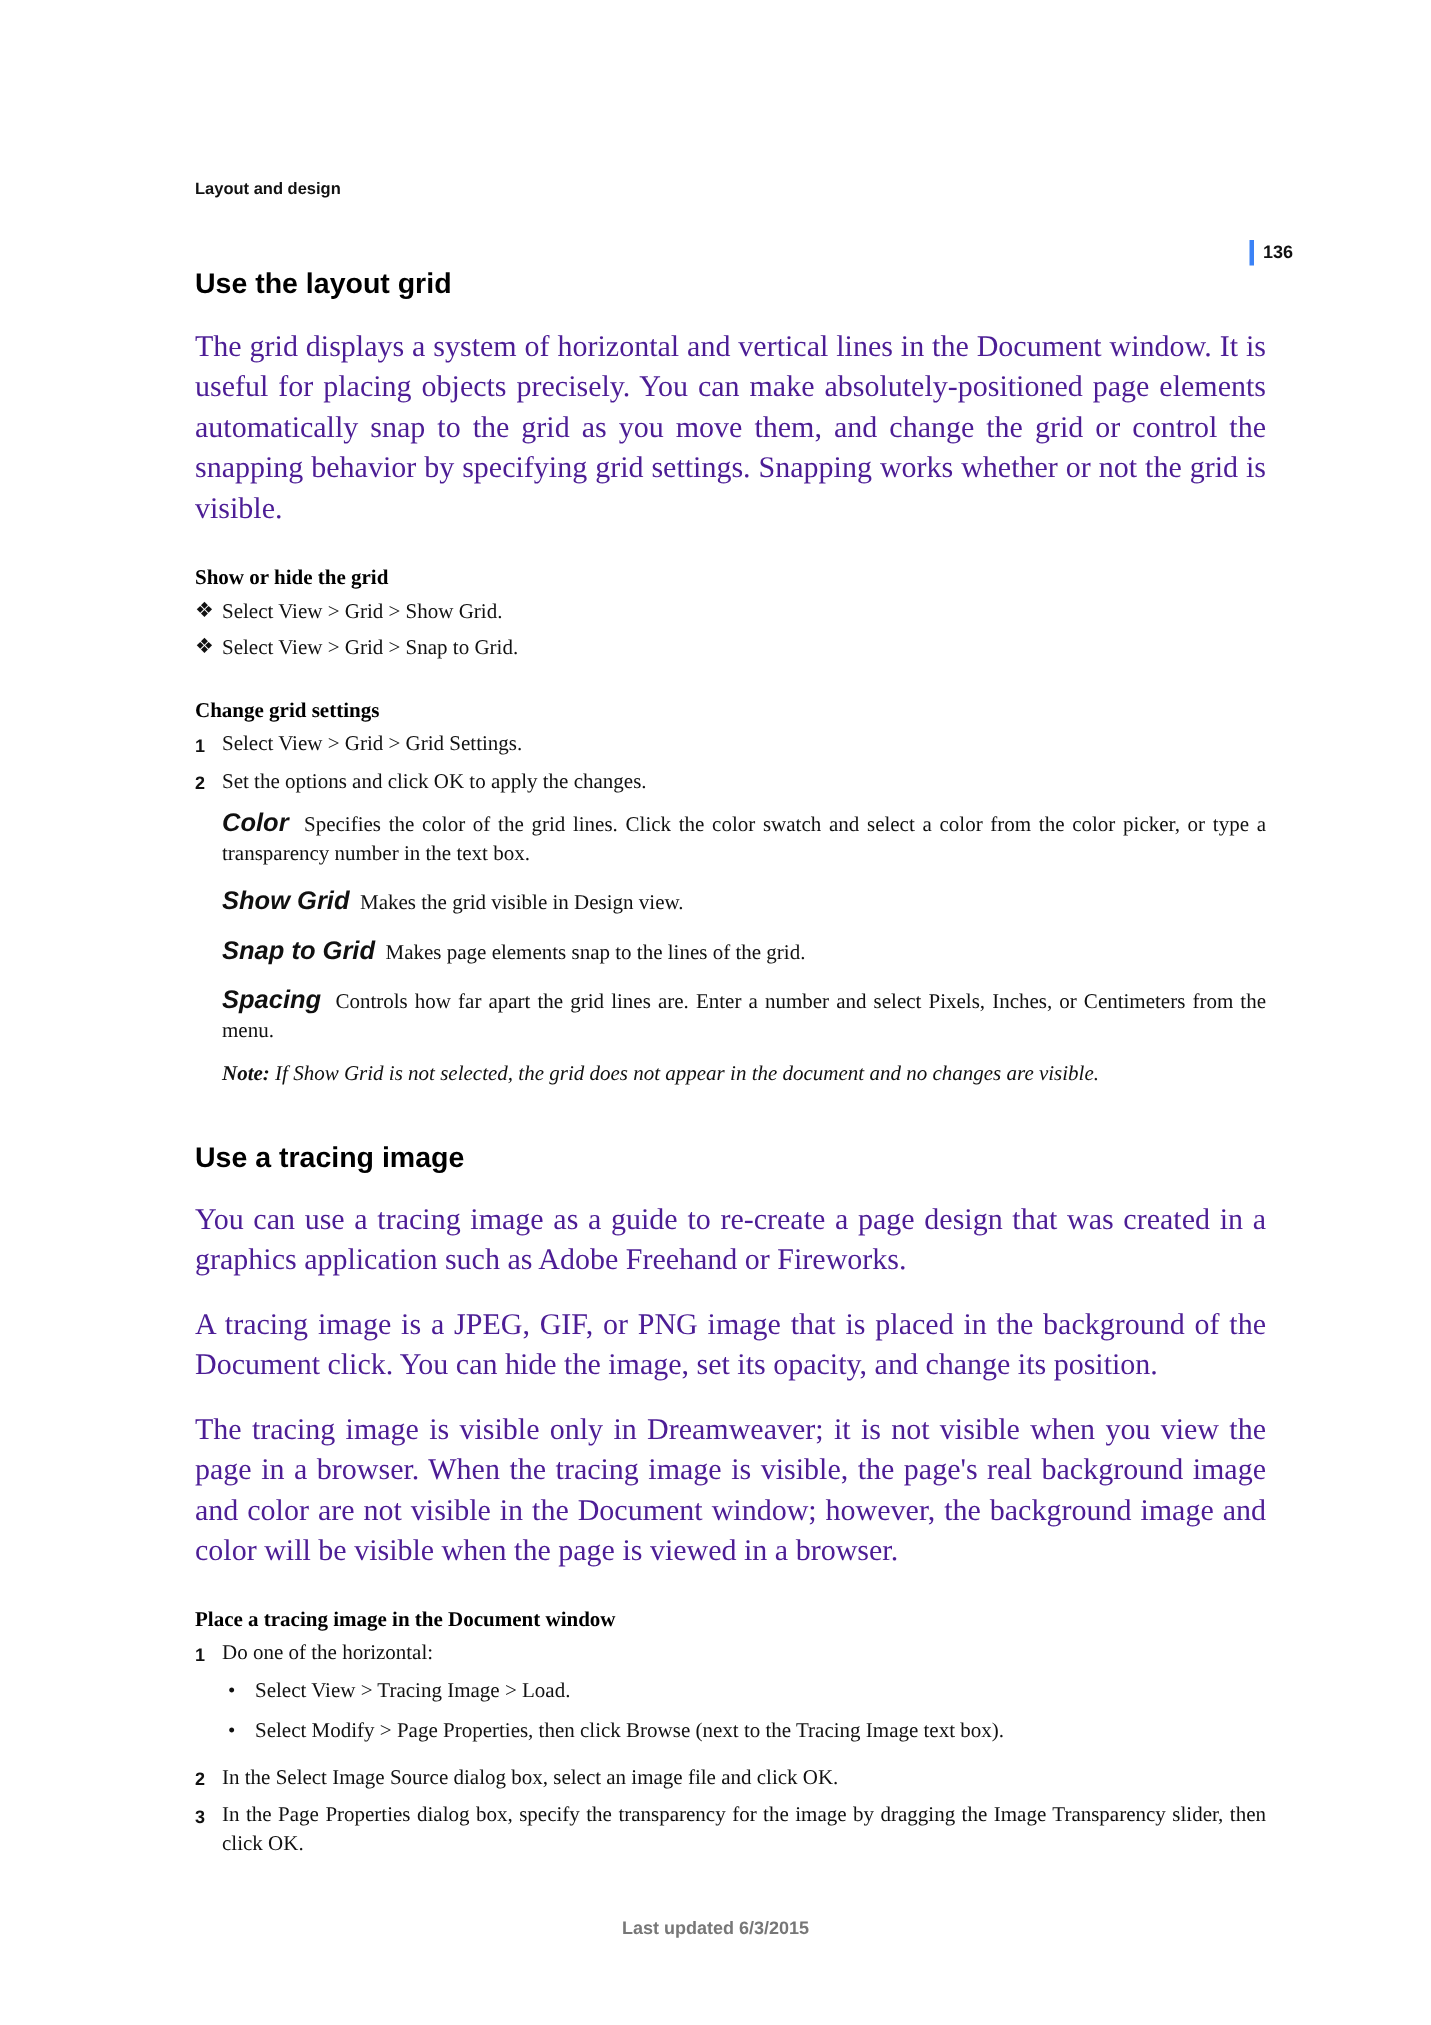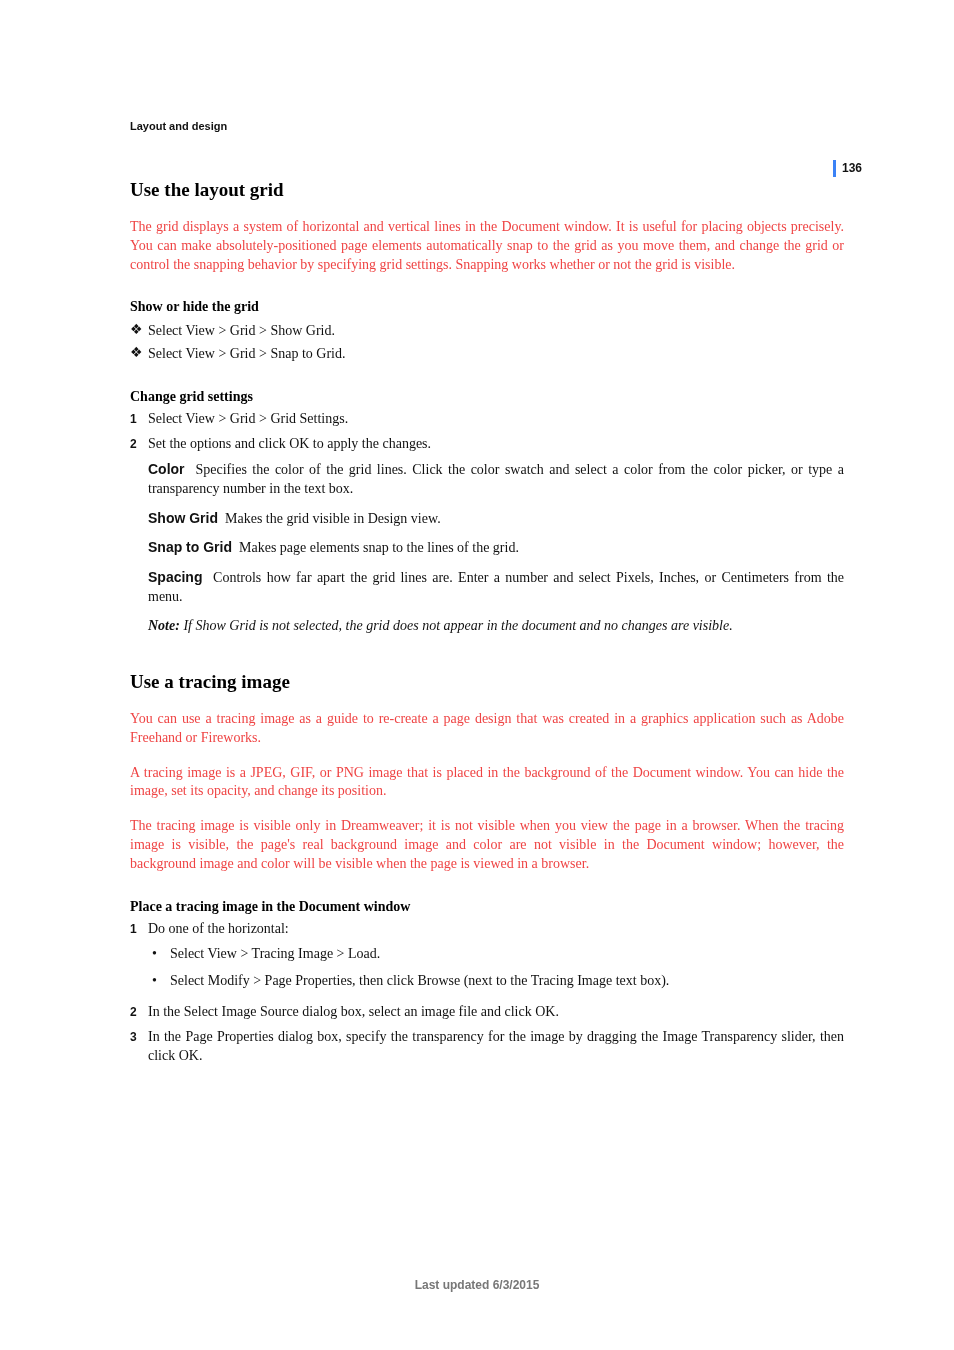--- a/index.html
+++ b/index.html
@@ -30,40 +30,40 @@
     margin-top: 42px;
   }
   .chapter {
     font-family: "Myriad Pro", Arial, Helvetica, sans-serif;
     font-weight: 700;
     font-size: 11px;
     color: #111;
     margin-bottom: 46px;
   }
   h2.section {
-    font-family: Liberation Serif, serif;
+    font-family: Liberation Sans, sans-serif;
     font-weight: 700;
     font-size: 19px;
     color: #000;
     margin: 0 0 6px 0;
     line-height: 1.25;
   }
   h3.subhead {
     font-family: Liberation Serif, serif;
     font-weight: 700;
     font-size: 14px;
     color: #000;
     margin: 24px 0 4px 0;
     line-height: 1.3;
   }
   p.body {
-    font-size: 14px;
+    font-size: 20px;
     line-height: 1.35;
     margin: 16px 0 12px 0;
-    color: #ef4444;
+    color: #4c1d95;
     text-align: justify;
   }
   .diamond-item {
     display: flex;
     align-items: flex-start;
     margin: 0 0 4px 0;
     font-size: 14px;
     line-height: 1.4;
   }
   .diamond-item .bullet {
@@ -101,21 +101,22 @@
   }
   .def {
     font-size: 14px;
     line-height: 1.35;
     margin: 0 0 10px 0;
     text-align: justify;
   }
   .def .term {
     font-family: "Myriad Pro", Arial, Helvetica, sans-serif;
     font-weight: 700;
-    font-size: 14px;
+    font-size: 17px;
+    font-style: italic;
   }
   .note {
     font-size: 14px;
     line-height: 1.35;
     margin: 6px 0 0 18px;
     font-style: italic;
   }
   .note .note-label {
     font-style: italic;
     font-weight: 700;
@@ -203,21 +204,21 @@
 
   <p class="note">
     <span class="note-label">Note:</span>
     <span>If Show Grid is not selected, the grid does not appear in the document and no changes are visible.</span>
   </p>
 
   <div class="spacer-section"></div>
 
   <h2 class="section">Use a tracing image</h2>
   <p class="body">You can use a tracing image as a guide to re-create a page design that was created in a graphics application such as Adobe Freehand or Fireworks.</p>
-  <p class="body">A tracing image is a JPEG, GIF, or PNG image that is placed in the background of the Document window. You can hide the image, set its opacity, and change its position.</p>
+  <p class="body">A tracing image is a JPEG, GIF, or PNG image that is placed in the background of the Document click. You can hide the image, set its opacity, and change its position.</p>
   <p class="body">The tracing image is visible only in Dreamweaver; it is not visible when you view the page in a browser. When the tracing image is visible, the page's real background image and color are not visible in the Document window; however, the background image and color will be visible when the page is viewed in a browser.</p>
 
   <h3 class="subhead">Place a tracing image in the Document window</h3>
   <ol class="numlist">
     <li>
       <div class="li-body">
         <div>Do one of the horizontal:</div>
         <ul class="sub">
           <li>
             <span class="dot">•</span>

